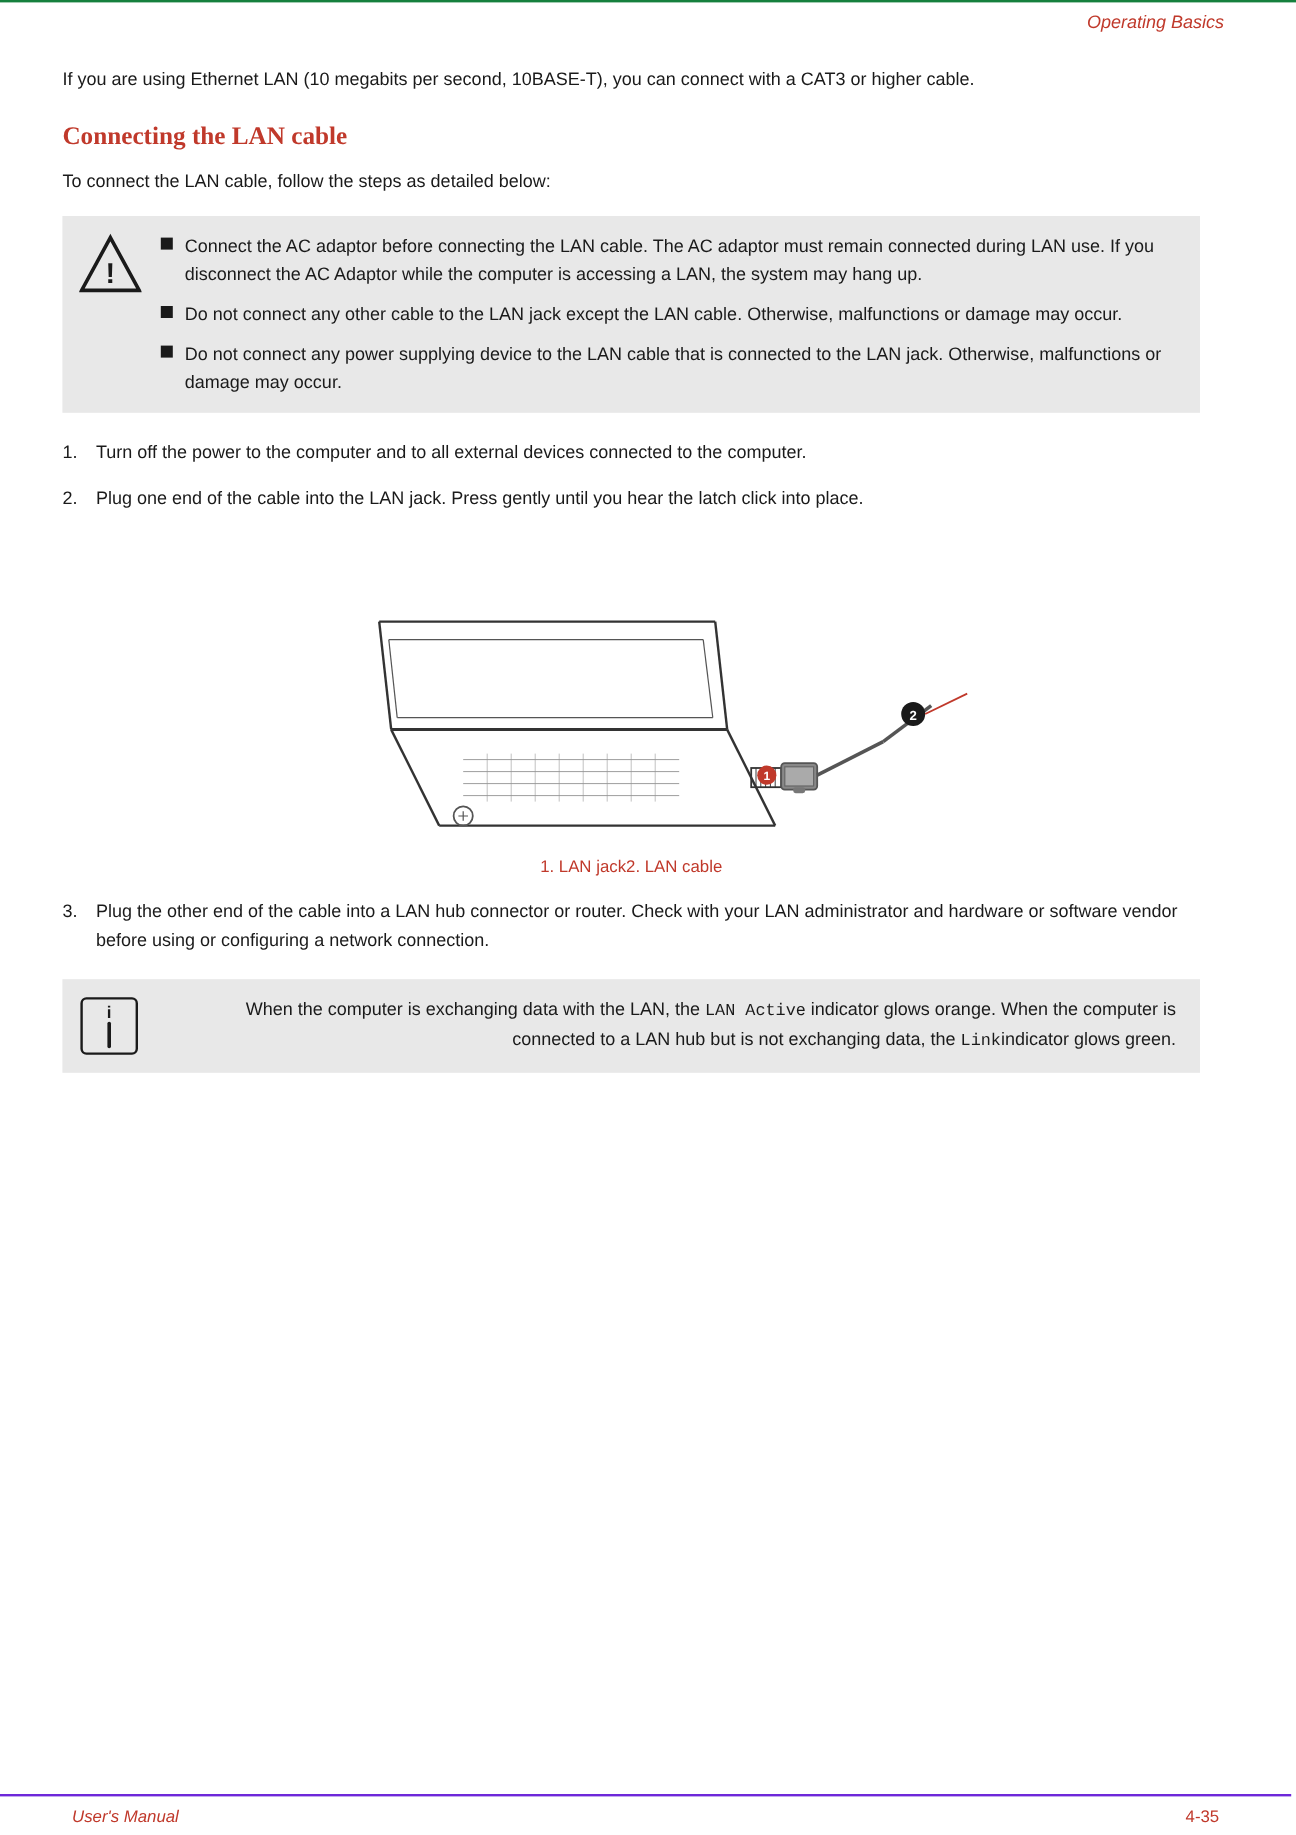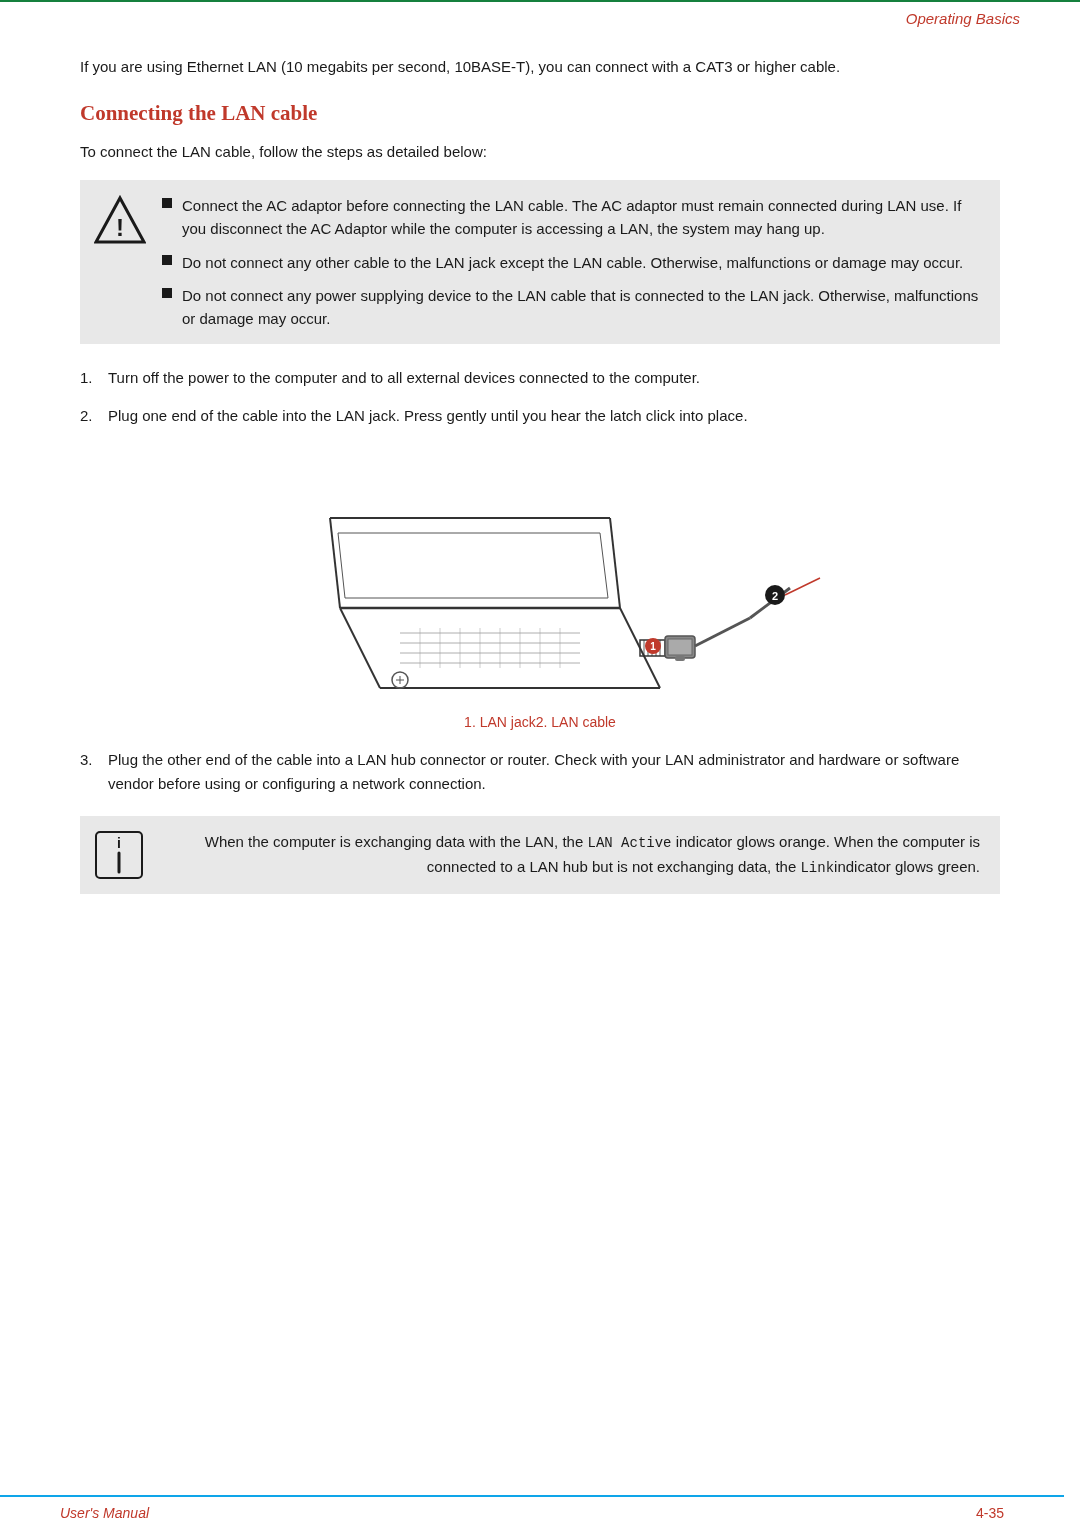--- a/index.html
+++ b/index.html
@@ -23,21 +23,21 @@
       align-items: center;
     }
     .header-title {
       color: #c0392b;
       font-size: 15px;
       font-style: italic;
     }
 
     
     .content {
-      padding: 20px 80px 20px 80px;
+      padding: 20px 80px 20px 52px;
     }
 
     
     .intro-text {
       font-size: 15px;
       line-height: 1.6;
       margin-bottom: 22px;
     }
 
     
@@ -157,22 +157,22 @@
       line-height: 1.6;
       text-align: right;
     }
     .mono { font-family: 'Courier New', Courier, monospace; font-size: 14px; }
 
     
     .footer {
       position: absolute;
       bottom: 0;
       left: 0;
-      right: 16px;
-      border-top: 2px solid #0ea5e9;
+      right: 4px;
+      border-top: 2px solid #6d28d9;
       padding: 8px 60px;
       display: flex;
       justify-content: space-between;
       align-items: center;
     }
     .footer-left {
       color: #c0392b;
       font-size: 14px;
       font-style: italic;
     }

